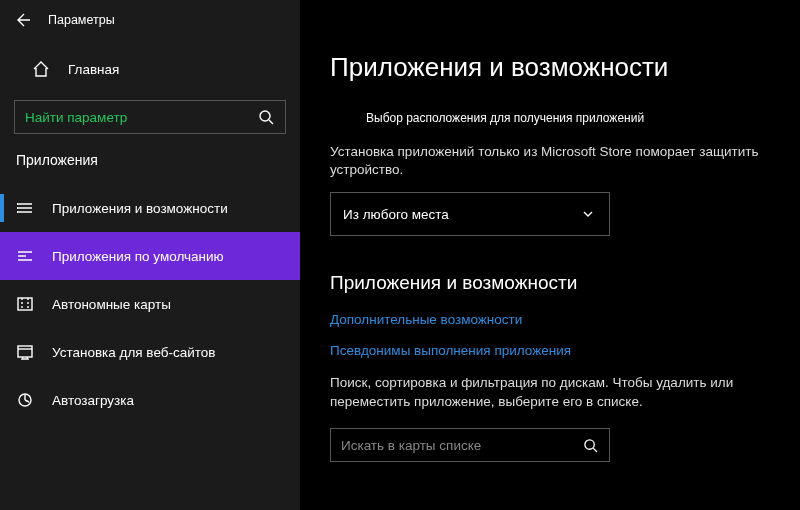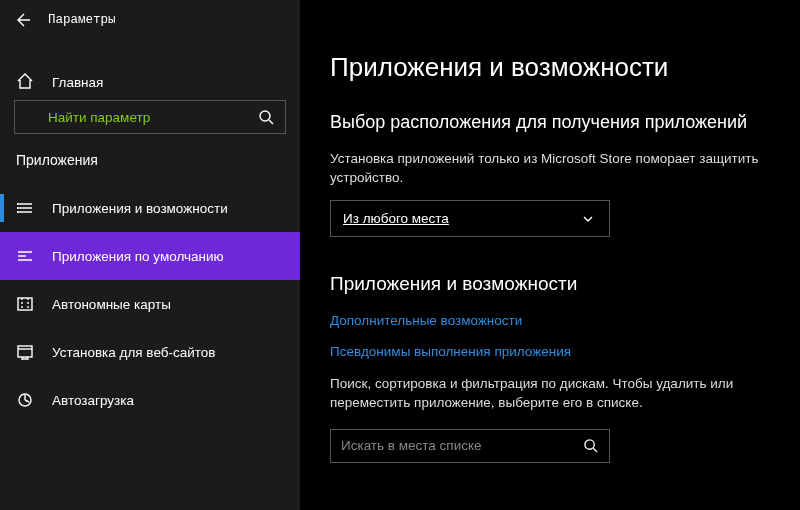--- a/index.html
+++ b/index.html
@@ -18,44 +18,43 @@
     display: flex;
     flex-direction: column;
     font-size: 13.5px;
   }
   .titlebar {
     display: flex;
     align-items: center;
     height: 40px;
     padding-left: 14px;
     gap: 18px;
-    font-family: Liberation Mono, monospace;
   }
   .back-arrow { width: 16px; height: 16px; display: flex; align-items:center; justify-content:center; }
   .titlebar-title { font-size: 12.5px; color: #fff; }
   .home-row {
     display: flex;
-    align-items: flex-end;
+    align-items: center;
     height: 42px;
-    padding-left: 16px;
+    padding-left: 32px;
     gap: 18px;
     margin-top: 8px;
   }
   .icon { width: 18px; height: 18px; display: inline-flex; align-items: center; justify-content: center; flex-shrink:0; }
   .search-box {
     margin: 10px 14px 0 14px;
     height: 34px;
     border: 1px solid #555;
     background: #1b1b1b;
     display: flex;
     align-items: center;
     padding: 0 10px;
     justify-content: space-between;
   }
-  .search-box span.ph { color: #84cc16; font-size: 13.5px; margin-left: 23px; }
+  .search-box span.ph { color: #22c55e; font-size: 13.5px; }
   .section-heading {
     padding: 18px 16px 8px 16px;
     font-size: 14px;
     font-weight: 400;
   }
   .nav {
     margin-top: 8px;
     display: flex;
     flex-direction: column;
   }
@@ -83,33 +82,32 @@
   
   .content {
     flex: 1;
     height: 510px;
     background: #000;
     padding: 52px 30px 0 30px;
     display: flex;
     flex-direction: column;
   }
   h1.page-title { font-size: 26px; font-weight: 400; margin-bottom: 28px; }
-  h2.sub-heading { font-size: 18px; font-weight: 400; line-height: 1.3; margin-bottom: 16px; }
+  h2.sub-heading { font-size: 12px; font-weight: 400; line-height: 1.3; margin-bottom: 16px; margin-left: 36px; }
   p.body-text { font-size: 13.5px; color: #ddd; line-height: 1.4; margin-bottom: 12px; }
   .dropdown {
     width: 280px;
-    height: 37px;
+    height: 44px;
     border: 1px solid #555;
     display: flex;
     align-items: center;
     justify-content: space-between;
     padding: 0 12px;
     font-size: 13.5px;
     margin-bottom: 36px;
-    text-decoration: underline;
   }
   h2.section2 { font-size: 19px; font-weight: 400; margin-bottom: 18px; }
   a.link { color: #2e8de1; font-size: 13.5px; text-decoration: none; display: block; margin-bottom: 16px; }
   .search-apps {
     width: 280px;
     height: 34px;
     border: 1px solid #555;
     display: flex;
     align-items: center;
     justify-content: space-between;
@@ -228,21 +226,21 @@
   </div>
 
   <h2 class="section2">Приложения и возможности</h2>
 
   <a class="link">Дополнительные возможности</a>
   <a class="link">Псевдонимы выполнения приложения</a>
 
   <p class="body-text">Поиск, сортировка и фильтрация по дискам. Чтобы удалить или переместить приложение, выберите его в списке.</p>
 
   <div class="search-apps">
-    <span class="ph">Искать в места списке</span>
+    <span class="ph">Искать в карты списке</span>
     <span class="icon">
       <svg width="15" height="15" viewBox="0 0 16 16">
           <circle cx="7" cy="7" r="5"></circle>
           <path d="M11 11 L15 15"></path>
         </svg>
     </span>
   </div>
 
 </div>
 

